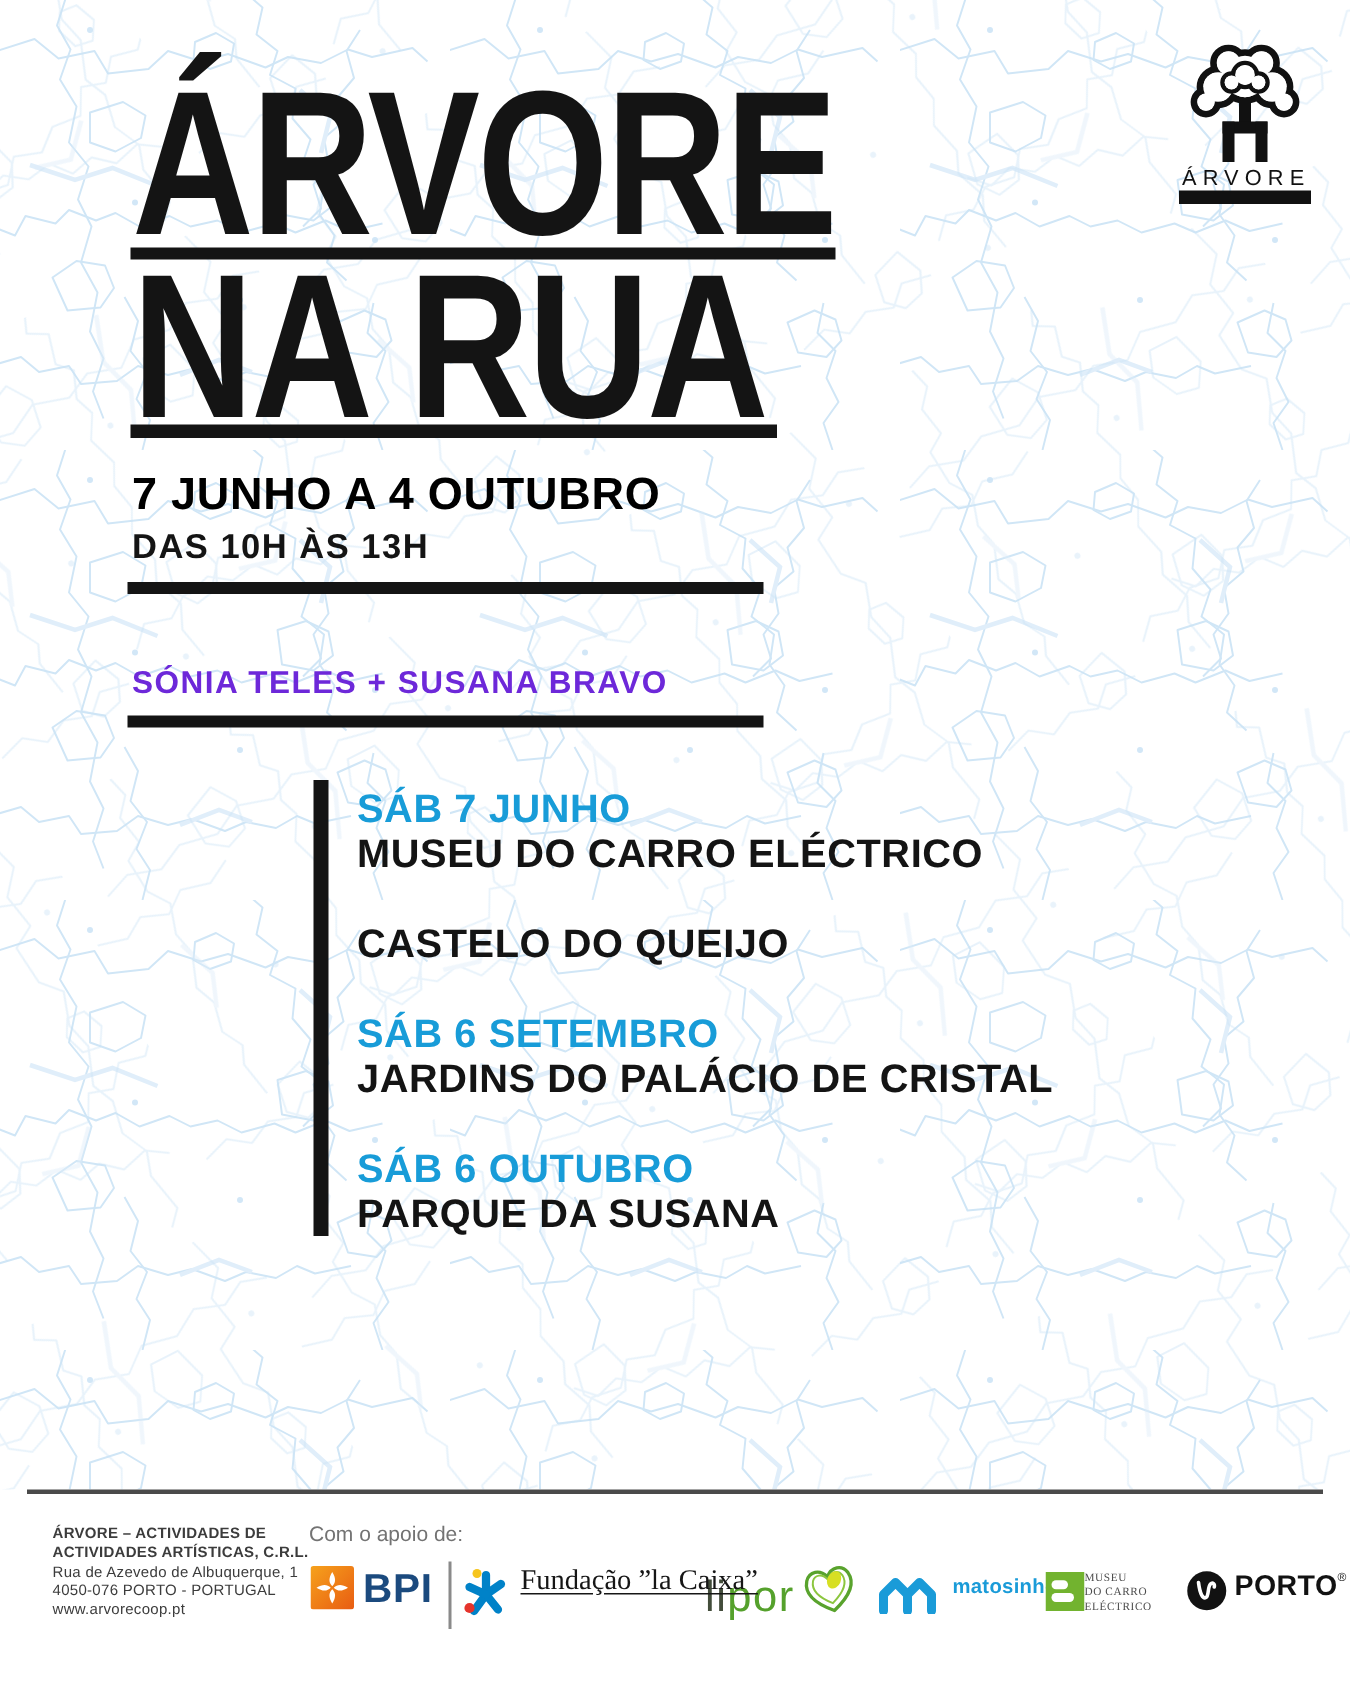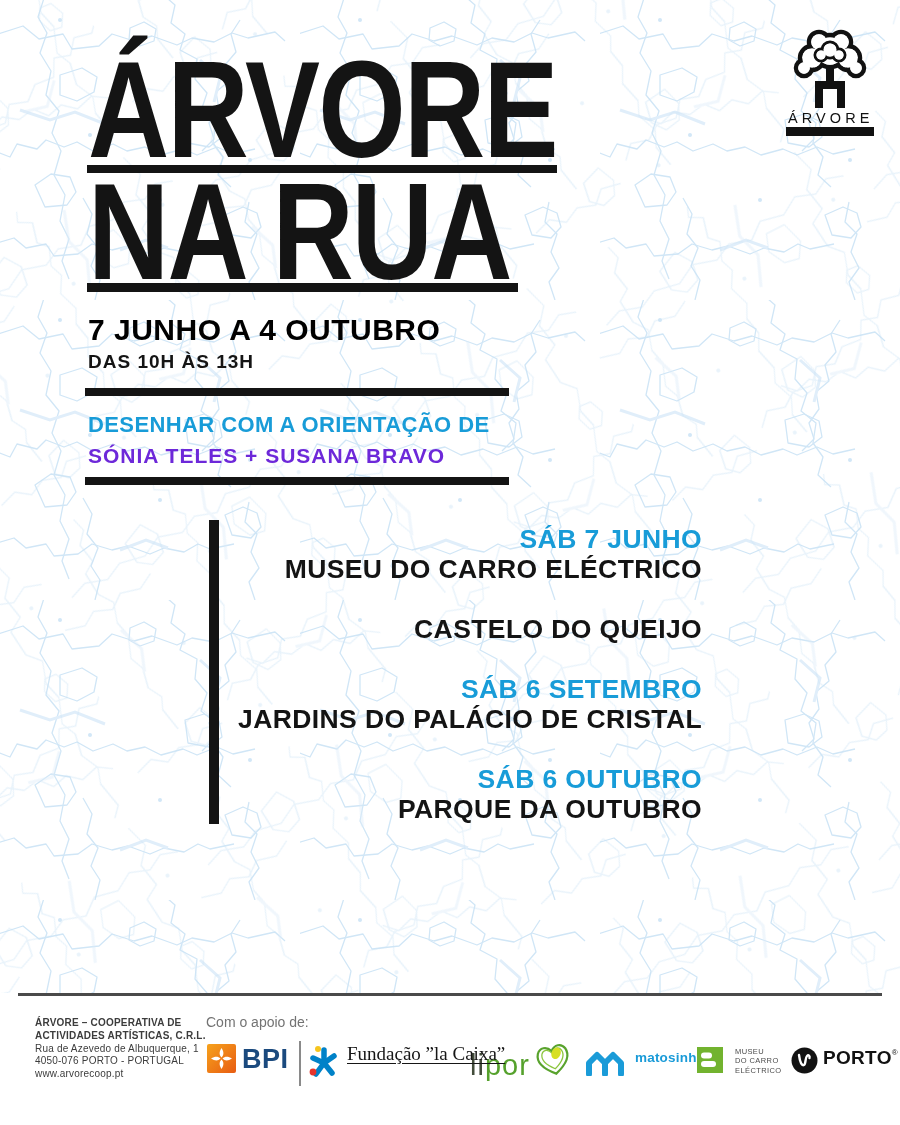--- a/index.html
+++ b/index.html
@@ -19,34 +19,34 @@
     transform:scaleX(0.82); transform-origin:left top;
   }
   .title-1 { top:41px; }
   .title-2 { top:163px; }
   .rule { position:absolute; background:#141414; }
   .rule-1 { left:87px; top:165px; width:470px; height:8px; }
   .rule-2 { left:87px; top:283px; width:431px; height:9px; }
 
   .date-range { position:absolute; left:88px; top:313px; font-size:30px; font-weight:700;
                 letter-spacing:0.5px; color:#000000; }
-  .time      { position:absolute; left:88px; top:351px; font-size:19px; font-weight:700;
+  .time      { position:absolute; left:88px; top:351px; font-size:23px; font-weight:700;
                letter-spacing:1px; color:#141414; }
   .bar { position:absolute; left:85px; width:424px; height:8px; background:#141414; }
   .bar-1 { top:388px; }
   .bar-2 { top:477px; }
   .orient { position:absolute; left:88px; top:412px; font-size:22px; font-weight:700;
             letter-spacing:0.4px; color:#189CD8; }
   .names  { position:absolute; left:88px; top:444px; font-size:21px; font-weight:700;
             letter-spacing:1px; color:#6d28d9; }
 
   
   .schedule { position:absolute; left:209px; top:520px; border-left:10px solid #141414;
               padding:6px 0 2px 19px; }
-  .sch-item { margin-bottom:34px;text-align:right; }
+  .sch-item { margin-bottom:34px; }
   .sch-item:last-child { margin-bottom:0; }
   .sch-date { font-size:26.5px; font-weight:700; line-height:26px; letter-spacing:0.4px;
               color:#189CD8; white-space:nowrap; }
   .sch-loc  { font-size:26.5px; font-weight:700; line-height:26px; letter-spacing:0.4px;
               color:#141414; margin-top:4px; white-space:nowrap; }
 
   
   .footer-rule { position:absolute; left:18px; top:993px; width:864px; height:3px; background:#4a4a4a; }
   .addr { position:absolute; left:35px; top:1017px; font-size:10px; line-height:12.8px;
           letter-spacing:0.2px; color:#3c3c3c; }
@@ -58,21 +58,21 @@
   .bpi-text { font-size:27px; font-weight:700; color:#1b4a7e; letter-spacing:0.5px; }
   .sponsor-div { position:absolute; left:299px; top:1041px; width:2px; height:45px; background:#8a8a8a; }
   .lg-lacaixa { left:308px; top:1043px; gap:8px; }
   .lacaixa-text { font-family:"Liberation Serif", serif; font-size:19px; color:#161616;
                   text-decoration:underline; text-underline-offset:3px; white-space:nowrap; }
   .lg-lipor { left:470px; top:1040px; align-items:flex-end; gap:2px; }
   .lipor-text { font-size:29px; letter-spacing:1px; line-height:1; color:#55a12c; }
   .lipor-text .dk { color:#434d3b; }
   .lg-mato { left:585px; top:1050px; gap:8px; }
   .mato-text { font-size:13.5px; font-weight:700; color:#1a9bd8; letter-spacing:0.2px; }
-  .lg-museu { left:697px; top:1047px; gap:12px; align-items:flex-start; }
+  .lg-museu { left:697px; top:1047px; align-items:center;font-family:Liberation Serif, serif; }
   .museu-text { font-size:7.5px; line-height:9.3px; letter-spacing:0.4px; color:#4c4c4c; font-weight:400; }
   .lg-viarco { left:791px; top:1047px; gap:5px; }
   .viarco-text { font-size:19px; font-weight:700; color:#121212; letter-spacing:0.3px; }
   .viarco-reg { font-size:8px; vertical-align:9px; font-weight:400; }
 </style>
 </head>
 <body>
 
 <div class="poster">
 
@@ -157,46 +157,45 @@
   </svg>
 
   <h1 class="title title-1">ÁRVORE</h1>
   <div class="rule rule-1"></div>
   <h1 class="title title-2">NA RUA</h1>
   <div class="rule rule-2"></div>
 
   <div class="date-range">7 JUNHO A 4 OUTUBRO</div>
   <div class="time">DAS 10H ÀS 13H</div>
   <div class="bar bar-1"></div>
-  <div class="orient">DESENHAR COM A ORIENTAÇÃO DE</div>
   <div class="names">SÓNIA TELES + SUSANA BRAVO</div>
   <div class="bar bar-2"></div>
 
   <div class="schedule">
     <div class="sch-item">
       <div class="sch-date">SÁB 7 JUNHO</div>
       <div class="sch-loc">MUSEU DO CARRO ELÉCTRICO</div>
     </div>
     <div class="sch-item">
       <div class="sch-loc">CASTELO DO QUEIJO</div>
     </div>
     <div class="sch-item">
       <div class="sch-date">SÁB 6 SETEMBRO</div>
       <div class="sch-loc">JARDINS DO PALÁCIO DE CRISTAL</div>
     </div>
     <div class="sch-item">
       <div class="sch-date">SÁB 6 OUTUBRO</div>
-      <div class="sch-loc">PARQUE DA OUTUBRO</div>
+      <div class="sch-loc">PARQUE DA SUSANA</div>
     </div>
   </div>
 
   <div class="footer-rule"></div>
 
   <div class="addr">
-    <div class="b">ÁRVORE – COOPERATIVA DE</div>
+    <div class="b">ÁRVORE – ACTIVIDADES DE</div>
     <div class="b">ACTIVIDADES ARTÍSTICAS, C.R.L.</div>
     <div>Rua de Azevedo de Albuquerque, 1</div>
     <div>4050-076 PORTO - PORTUGAL</div>
     <div>www.arvorecoop.pt</div>
   </div>
 
   <div class="apoio">Com o apoio de:</div>
 
   <div class="logo-group lg-bpi">
     <svg width="29" height="29" viewBox="0 0 29 29">

